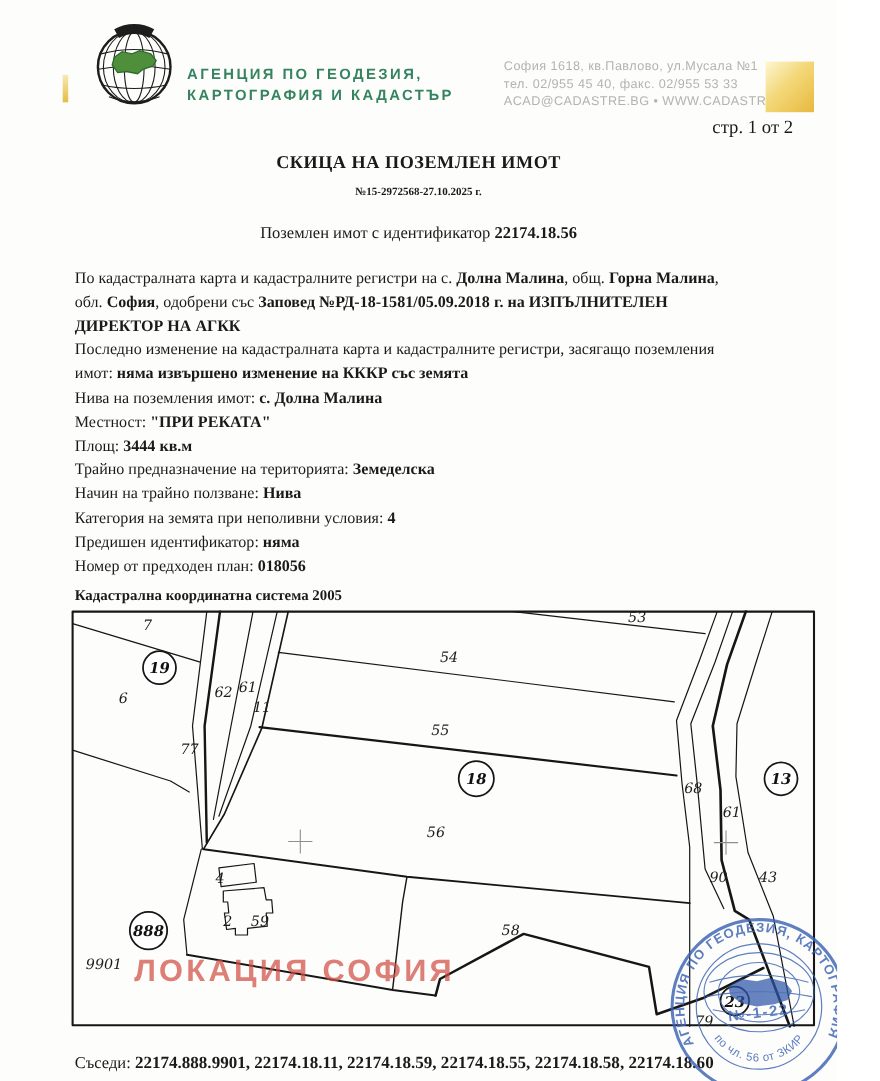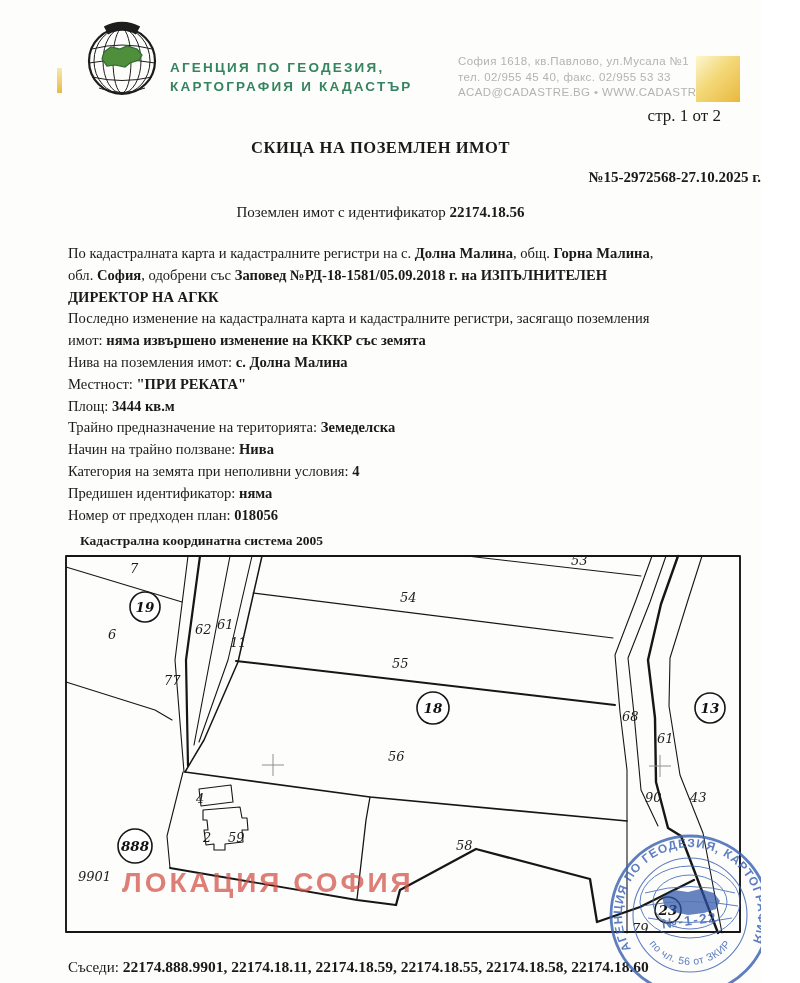--- a/index.html
+++ b/index.html
@@ -11,27 +11,27 @@
   #addr{position:absolute;left:448px;top:54px;font-family:Liberation Sans, sans-serif;
     font-size:11.5px;color:#b5b3ae;line-height:15.5px;letter-spacing:.4px;margin-left:10px;}
   #gold-square{position:absolute;left:696px;top:56px;width:44px;height:46px;
     background:linear-gradient(135deg,#fdf6d0 0%,#f3d878 45%,#e8b83e 100%);}
   #gold-sliver{position:absolute;left:57px;top:68px;width:5px;height:25px;
     background:linear-gradient(180deg,#f6e9b0,#e8bb45);}
   #page-num{position:absolute;right:40px;top:106px;font-size:17px;}
   
   .center{left:0;right:0;text-align:center;}
   #title-main{position:absolute;top:138px;font-weight:bold;font-size:16.5px;letter-spacing:.5px;}
-  #title-number{position:absolute;top:169px;font-weight:bold;font-size:15px;text-align:right;}
+  #title-number{position:absolute;top:169px;font-weight:bold;font-size:10px;}
   #title-id{position:absolute;top:204px;font-size:15px;}
   
   #body-block{position:absolute;left:68px;top:243px;width:690px;font-size:14.6px;}
   #body-block .ln{line-height:21.8px;white-space:nowrap;}
   b{font-weight:bold;}
-  #coord-sys{position:absolute;left:68px;top:533px;font-weight:bold;font-size:13.5px;margin-left:12px;}
+  #coord-sys{position:absolute;left:68px;top:533px;font-weight:bold;font-size:13.5px;}
   
   svg.layer{position:absolute;left:0;top:0;pointer-events:none;}
   #map-svg{z-index:4;}
   #stamp-svg{z-index:6;opacity:.82;}
   .plbl{font-family:"DejaVu Serif",serif;font-style:italic;font-size:13px;fill:#1c1c1c;}
   .clbl{font-family:"DejaVu Serif",serif;font-style:italic;font-weight:bold;font-size:13.5px;fill:#111;}
   #watermark{position:absolute;left:122px;top:867px;z-index:7;font-family:"Liberation Sans",sans-serif;
     font-weight:bold;font-size:28px;letter-spacing:3px;color:rgba(208,77,68,.72);}
   
   #scale-line{position:absolute;top:936px;font-weight:bold;font-size:15.5px;z-index:3;}

